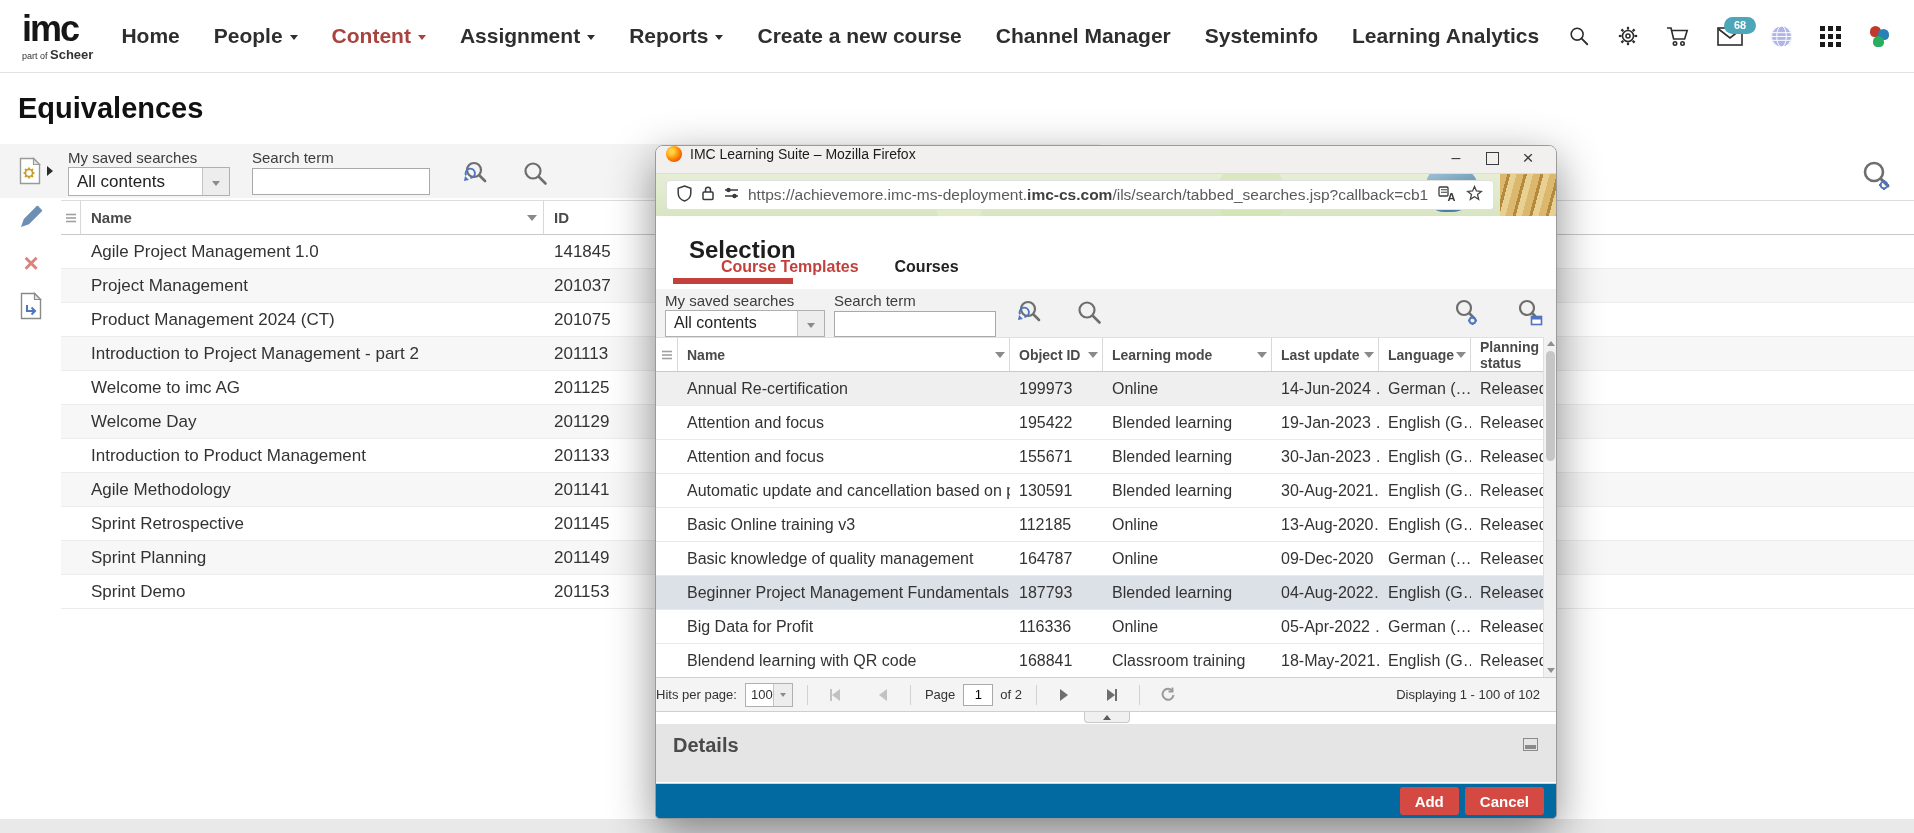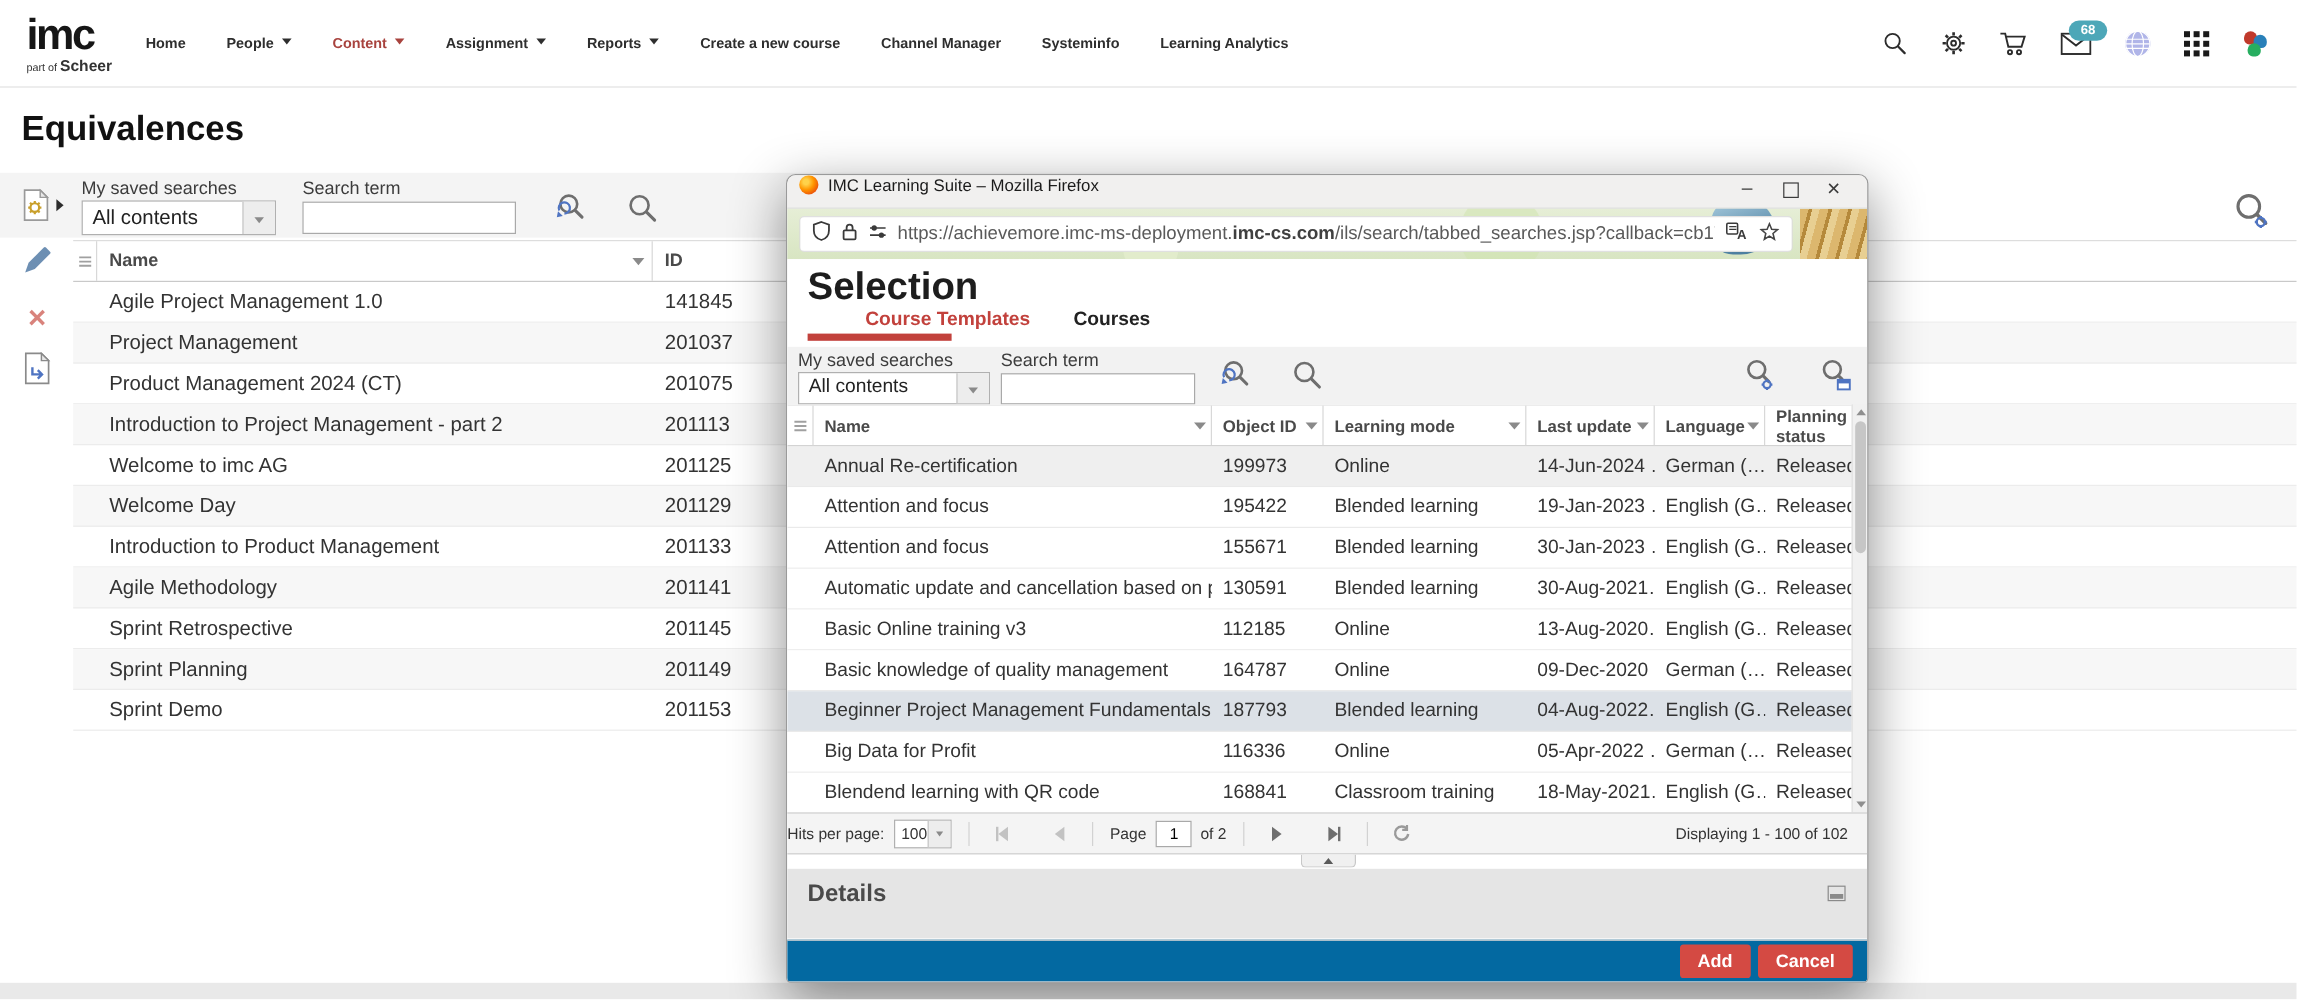--- a/index.html
+++ b/index.html
@@ -7,21 +7,21 @@
          font-family:"Liberation Sans",sans-serif;background:#fff;color:#222;}
 
   
   .topnav{position:absolute;top:0;left:0;right:0;height:72px;background:#fff;
           border-bottom:1px solid #e2e2e2;display:flex;align-items:center;}
   .logo{margin-left:22px;line-height:1;}
   .logo .main{font-size:36px;font-weight:bold;letter-spacing:-2px;color:#161616;display:block;}
   .logo .sub{font-size:9px;color:#333;display:block;margin-top:1px;}
   .logo .sub b{font-size:13px;}
   .menu{display:flex;align-items:center;margin-left:28px;gap:34px;}
-  .menu-item{display:flex;gap:7px;font-size:12px;font-weight:bold;
+  .menu-item{display:flex;align-items:center;gap:7px;font-size:21px;font-weight:bold;
              color:#2e2e2e;cursor:pointer;white-space:nowrap;}
   .menu-item.active{color:var(--navred,#a8433e);}
   .caret{width:0;height:0;border-left:4.5px solid transparent;border-right:4.5px solid transparent;
          border-top:5.5px solid currentColor;display:inline-block;margin-top:3px;}
   .topicons{position:absolute;right:24px;top:0;height:72px;display:flex;align-items:center;gap:27px;}
   .ticon{position:relative;display:inline-flex;align-items:center;justify-content:center;cursor:pointer;}
   .badge{position:absolute;top:-10px;right:-13px;min-width:24px;height:17px;border-radius:9px;
          background:var(--teal,#4da7b8);color:#fff;font-size:11px;font-weight:bold;
          display:flex;align-items:center;justify-content:center;padding:0 4px;}
   .avatar-globe{width:23px;height:23px;}
@@ -95,21 +95,21 @@
   .art-blue{left:770px;top:-8px;width:52px;height:46px;border-radius:46% 54% 60% 40%;
             background:linear-gradient(160deg,#9fc4d8 10%,#4d7fa0 80%);}
   .art-tan{right:0;top:0;width:56px;height:42px;
            background:repeating-linear-gradient(105deg,#dcb76e 0 7px,#b5893b 7px 10px,#e8cf92 10px 16px);}
   .url-field{position:absolute;left:10px;top:6px;width:828px;height:30px;background:#fff;border-radius:4px;
              border:1px solid rgba(0,0,0,.12);display:flex;align-items:center;gap:9px;padding:0 10px;
              box-sizing:border-box;cursor:text;}
   .url-text{font-size:15.5px;color:#5a5a5a;white-space:nowrap;overflow:hidden;flex:1;}
   .url-text b{color:#404040;}
   .m-body{position:absolute;top:70px;left:0;right:0;bottom:0;background:#fff;}
-  .m-title{position:absolute;top:4px;left:17px;font-size:32px;font-weight:bold;color:#1d1d1d;margin:0;}
+  .m-title{position:absolute;top:4px;left:17px;font-size:24px;font-weight:bold;color:#1d1d1d;margin:16px;}
   .m-tabs{position:absolute;top:42px;left:17px;display:flex;gap:36px;}
   .m-tab{font-size:16px;font-weight:bold;color:#222;cursor:pointer;}
   .m-tab.active{color:var(--tabred,#c2413c);margin-left:48px;}
   .m-tabline{position:absolute;top:62px;left:17px;width:120px;height:6px;background:var(--tabred,#c2413c);}
   .m-filterbar{position:absolute;top:73px;left:0;right:0;height:48px;background:#f2f2f2;}
   .m-filterbar .fb-label{top:3px;}
 
   .m-table{position:absolute;top:121px;left:0;right:0;height:340px;overflow:hidden;}
   .m-head{display:flex;height:33px;border-top:1px solid #e0e0e0;border-bottom:1px solid #c9c9c9;
           align-items:center;font-size:14px;font-weight:bold;color:#4a4a4a;background:#fff;}

